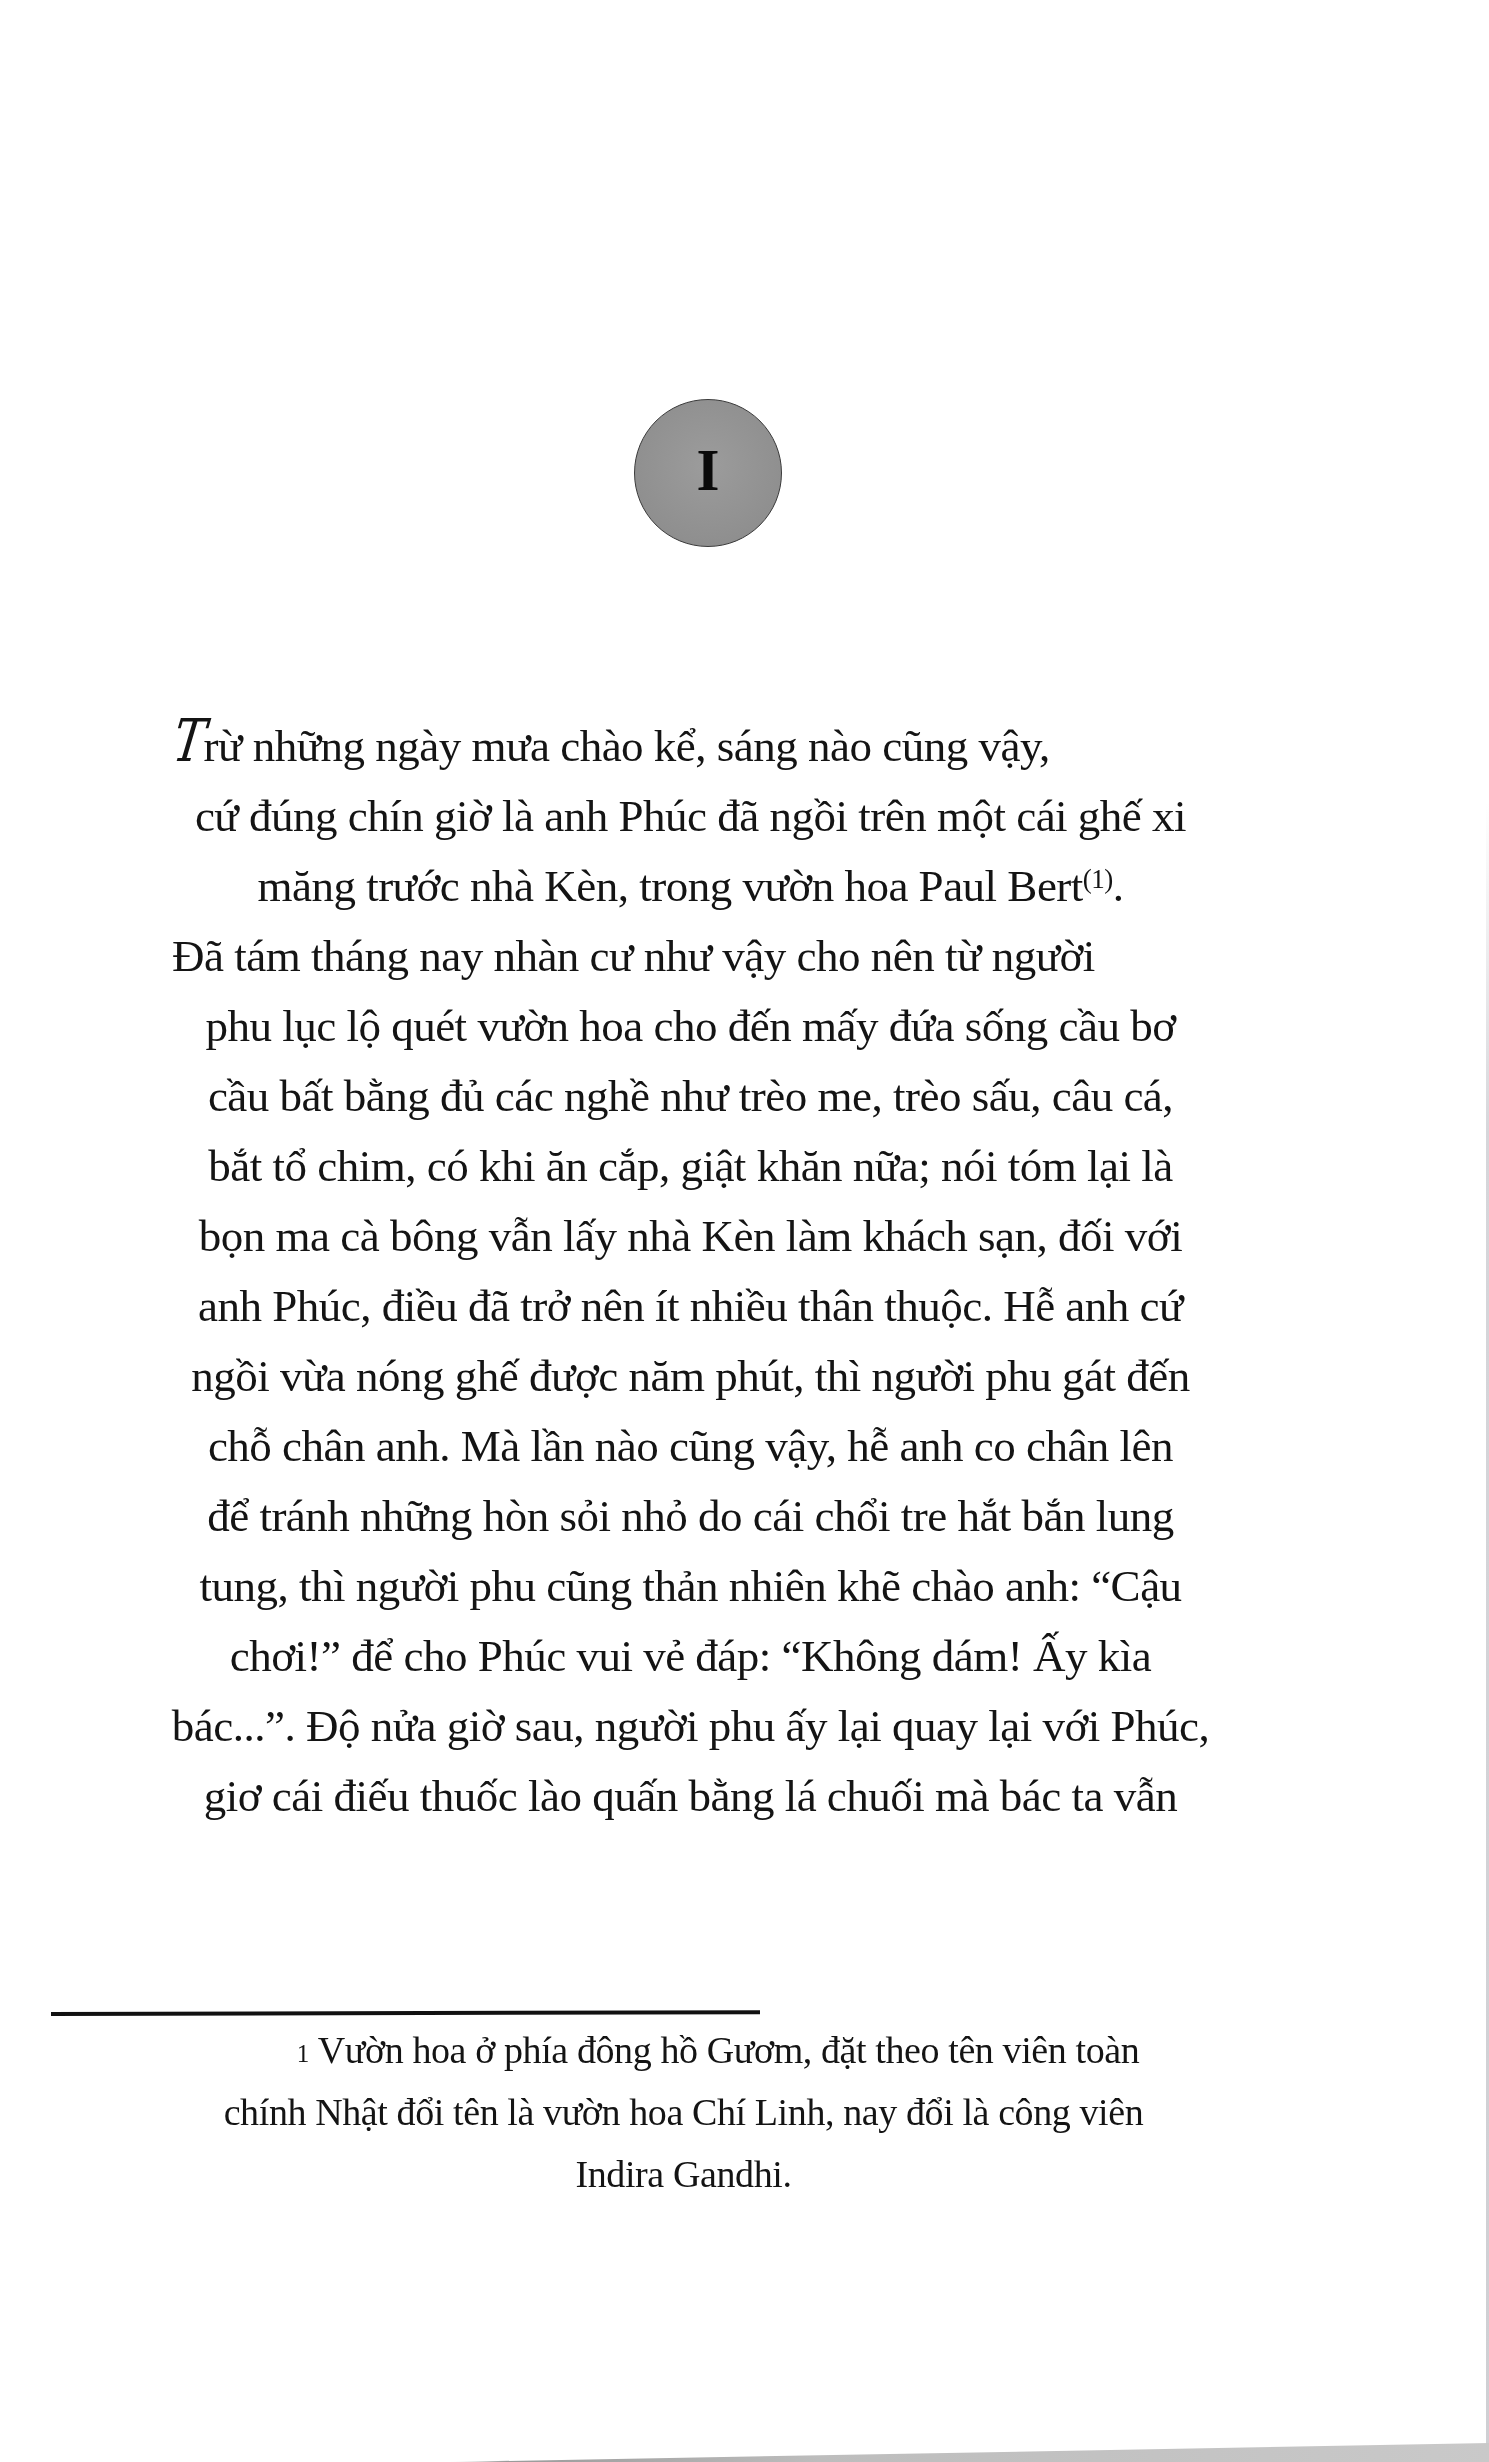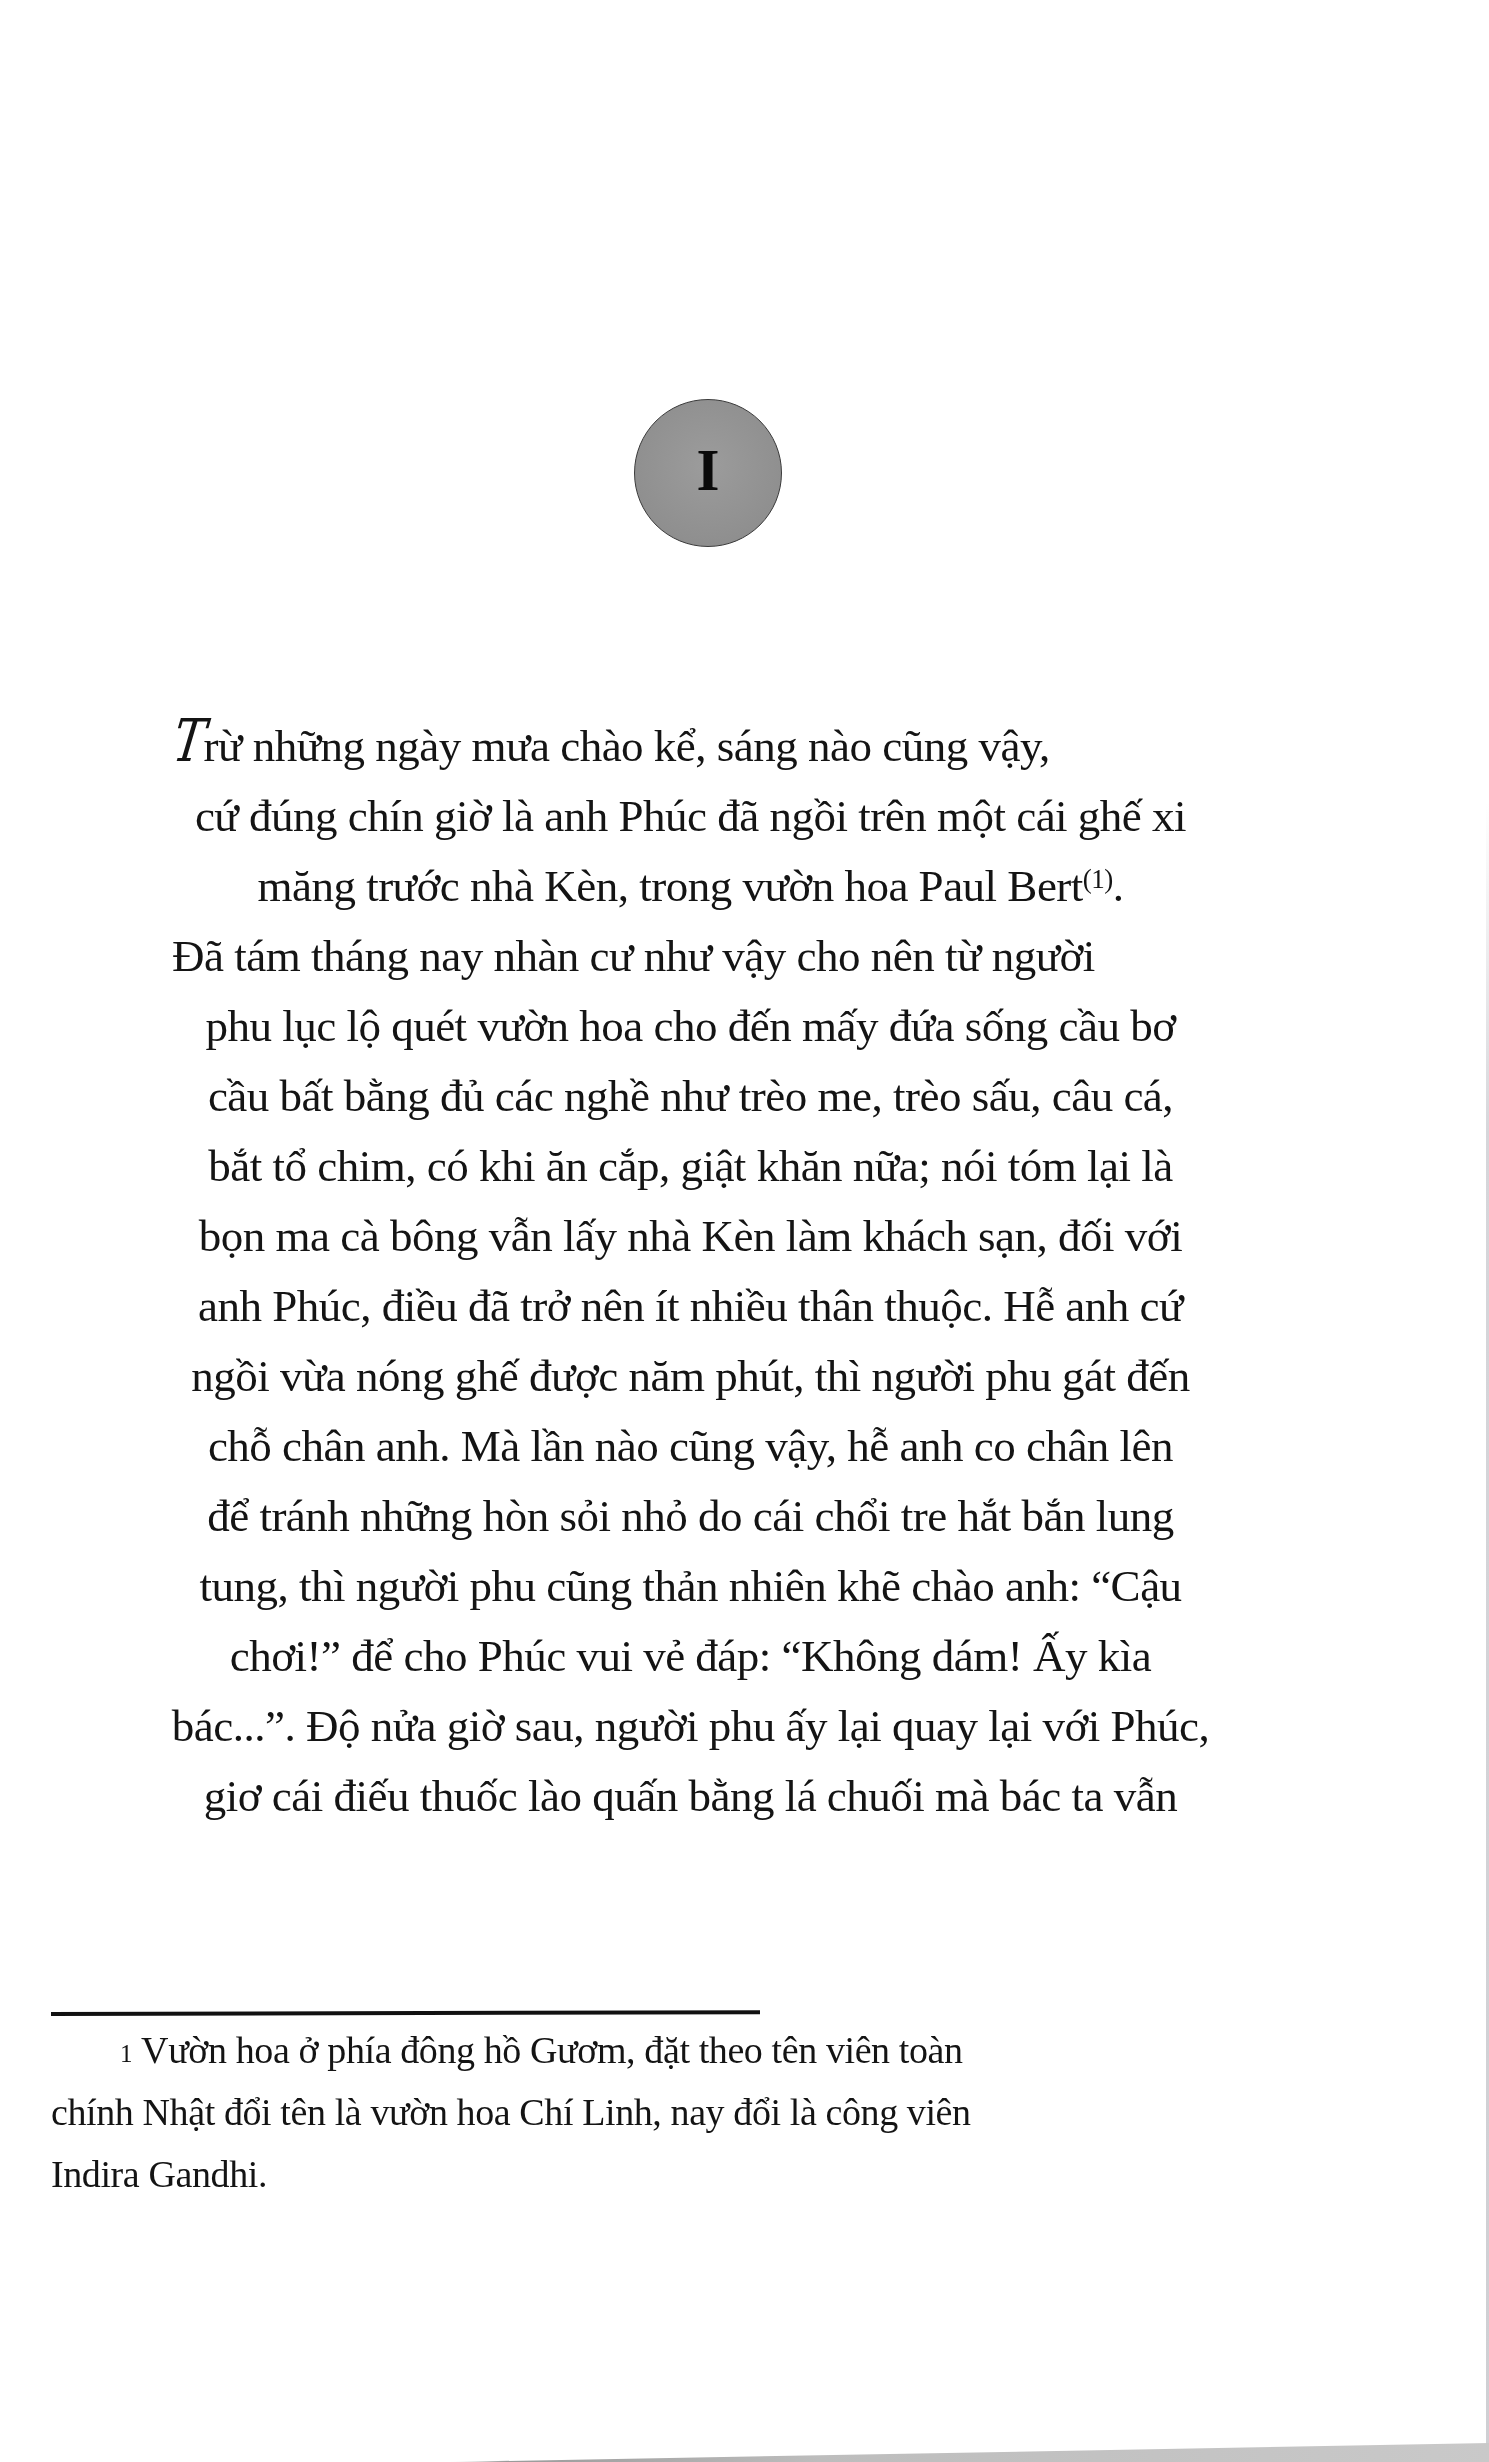--- a/index.html
+++ b/index.html
@@ -37,21 +37,21 @@
     font-family:"DejaVu Serif",serif; font-style:italic; font-weight:300; font-size:59px;
     transform:skewX(-8deg) scaleX(0.8); display:inline-block; margin-right:-5.3px; line-height:1;
   }
   sup { font-size:27px; vertical-align:top; position:relative; top:-7.1px; }
   .footnote-rule {
     position:absolute; left:51px; top:2012px; width:709px; height:3.6px; background:#111;
     transform:rotate(-0.15deg); transform-origin:left center;
   }
   .footnote {
     position:absolute; left:51px; top:2019px; width:1265px;
-    font-size:38px; line-height:62px; letter-spacing:-0.4px;
+    font-size:38px; line-height:62px; letter-spacing:-0.4px;text-align:center;
   }
   .footnote .indent { padding-left:69px; }
   .fn-mark { font-size:25px; vertical-align:top; position:relative; top:3.6px; margin-right:9px; }
 </style>
 </head>
 <body>
 
 <div class="edge-right"></div>
 <div class="scan-shadow"></div>
 

